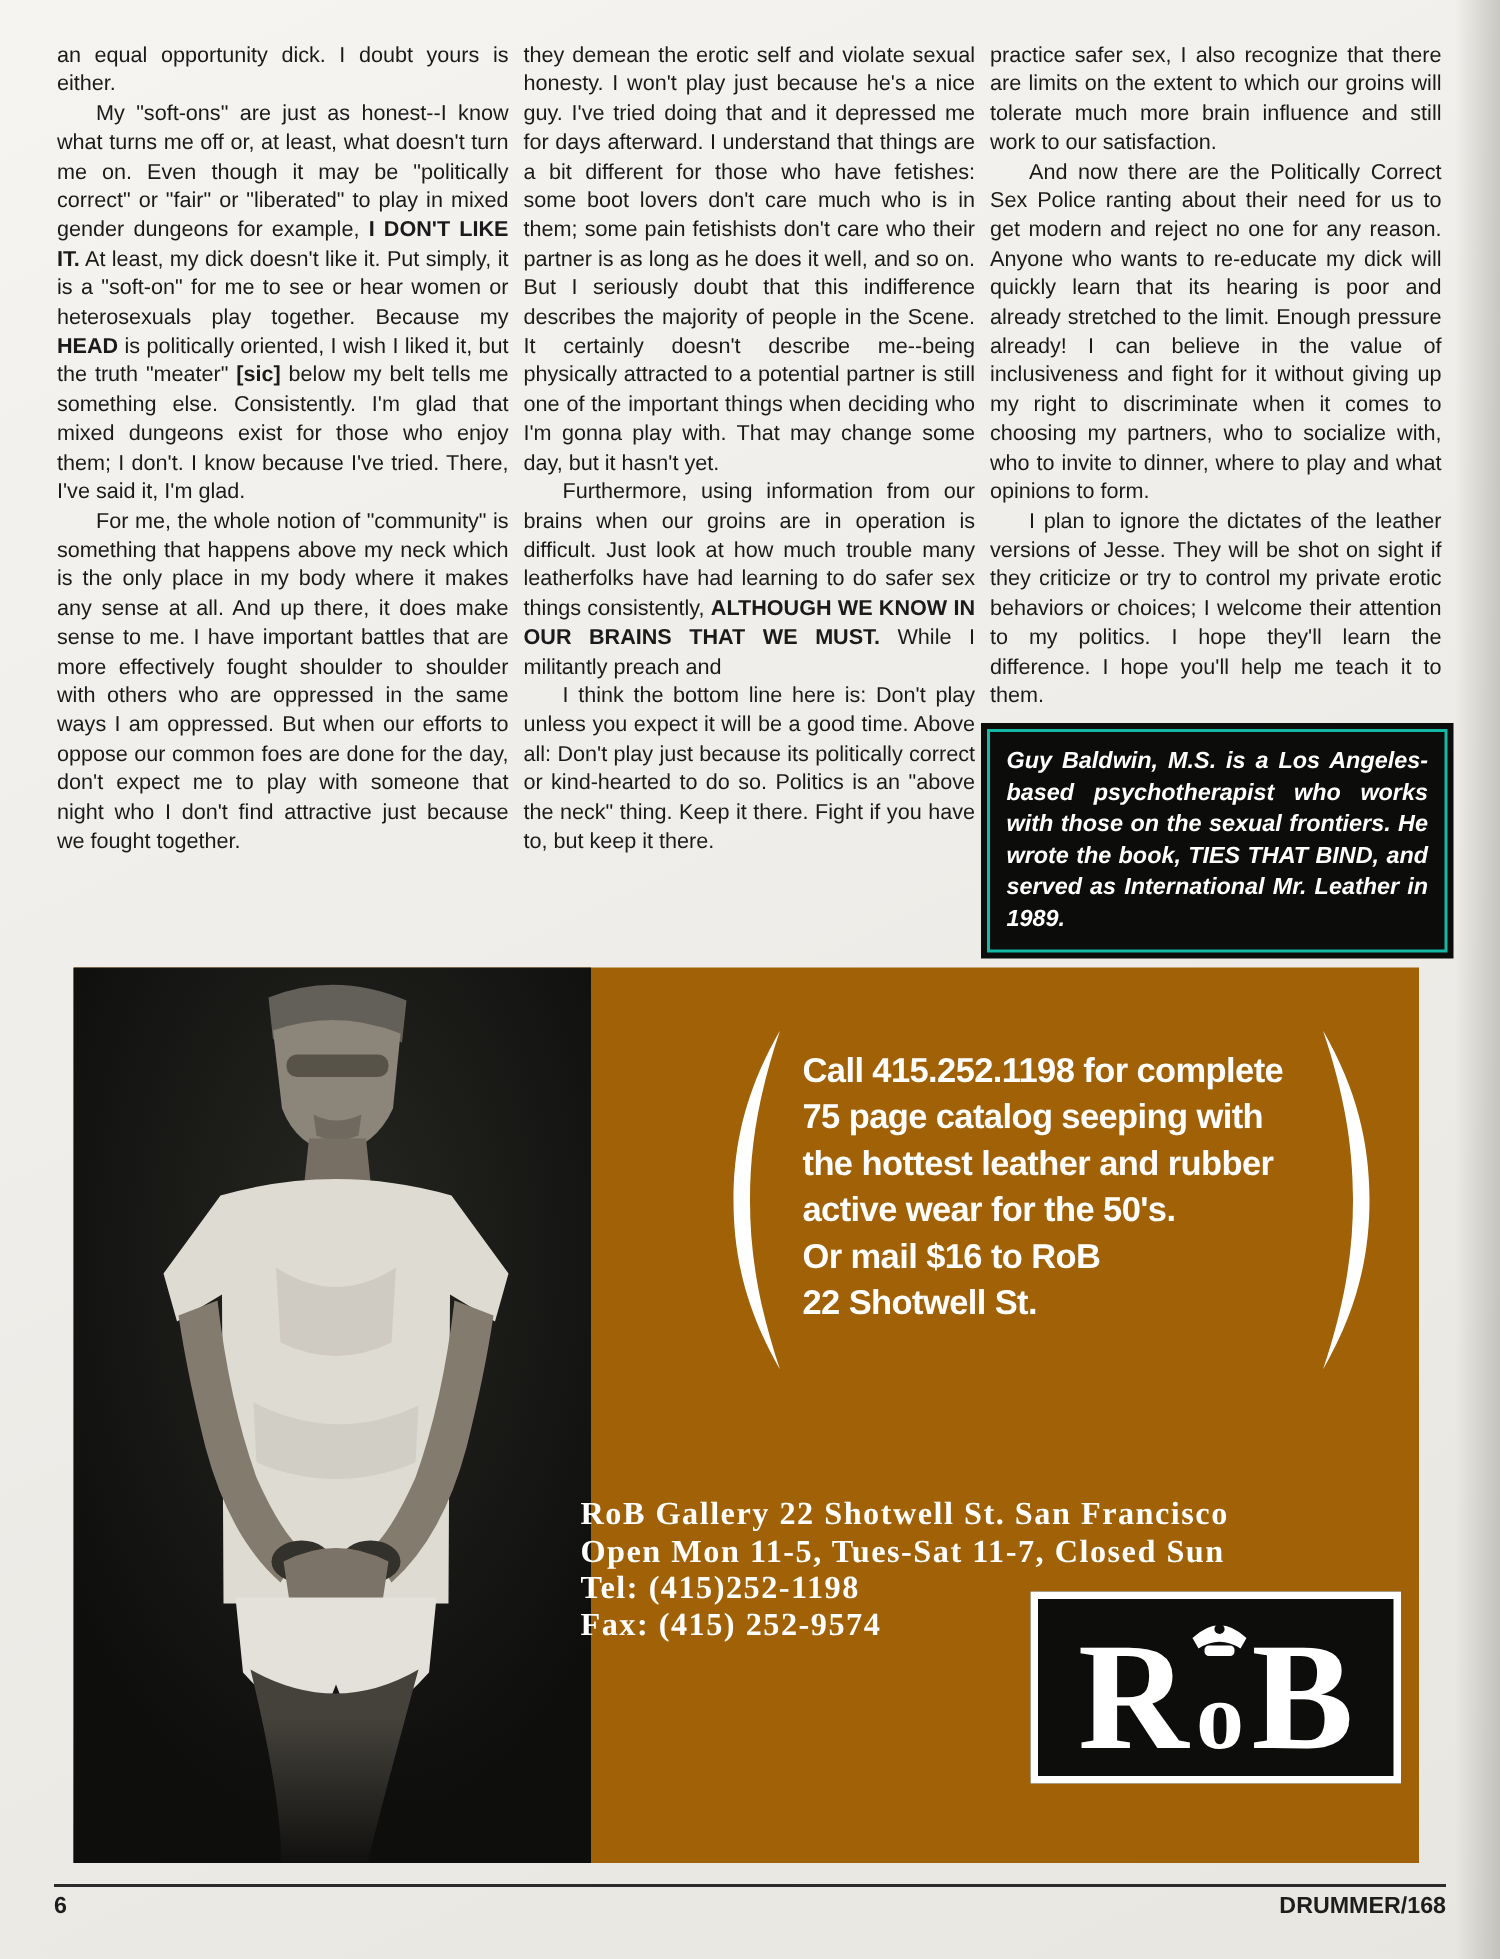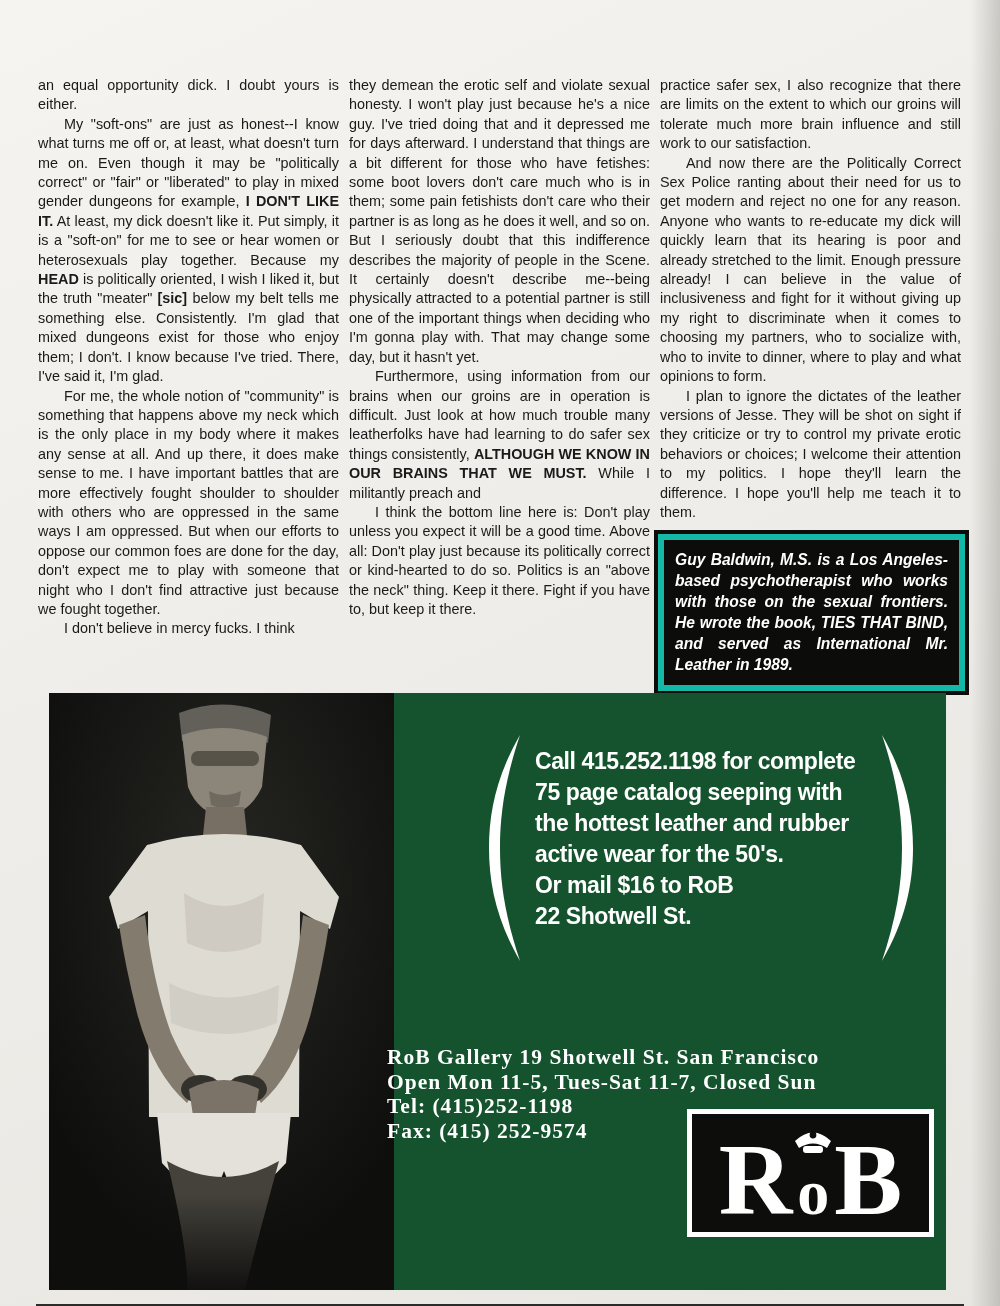--- a/index.html
+++ b/index.html
@@ -3,32 +3,32 @@
 <meta charset="utf-8">
 <style>
   html,body{margin:0;padding:0;}
   body{
     width:1000px;height:1306px;position:relative;overflow:hidden;
     background:linear-gradient(155deg,#f5f4f1 0%,#eeede9 45%,#e7e6e1 100%);
     font-family:"Liberation Sans",sans-serif;color:#171717;
   }
   .scan-right{position:absolute;top:0;right:0;width:30px;height:1306px;
     background:linear-gradient(to right,rgba(135,133,125,0) 0%,rgba(135,133,125,0.38) 100%);}
-  .columns{display:flex;gap:10px;padding:76px 37px 0 38px;height:612px;box-sizing:content-box;}
+  .columns{display:flex;gap:10px;padding:28px 37px 0 38px;height:612px;box-sizing:content-box;}
   .col{width:301px;font-size:14.4px;line-height:19.4px;text-align:justify;color:#1a1a1a;}
   .col p{margin:0;}
   .col p.indent{text-indent:26px;}
   .b{font-weight:bold;}
   .bio{
     margin:12px -4px 4px -2px;background:#0c0c0b;color:#fff;
-    border:6px solid #14b8a6;box-shadow:0 0 0 4px #0c0c0b;
+    border:2px solid #14b8a6;box-shadow:0 0 0 4px #0c0c0b;
     padding:9px 11px 10px 11px;
   }
   .bio p{margin:0;font-style:italic;font-weight:bold;font-size:15.6px;line-height:21px;text-align:justify;text-indent:0;}
-  .ad{position:relative;margin:5px 0 0 49px;width:897px;height:597px;background:#14532d;color:#fff;}
+  .ad{position:relative;margin:5px 0 0 49px;width:897px;height:597px;background:#a16207;color:#fff;}
   .ad-photo{position:absolute;left:0;top:0;}
   .catalog{position:absolute;left:438px;top:40px;display:flex;align-items:stretch;}
   .paren{flex:0 0 auto;}
   .catalog-text{width:336px;padding:13px 8px 0 12px;font-weight:bold;font-size:23px;line-height:31px;letter-spacing:-0.4px;}
   .gallery{position:absolute;left:338px;top:352px;font-family:"Liberation Serif",serif;
     font-weight:bold;font-size:21.5px;line-height:24.5px;letter-spacing:1px;white-space:nowrap;}
   .logo{position:absolute;left:638px;top:416px;width:247px;height:128px;box-sizing:border-box;
     border:5px solid #fff;background:#0d0d0c;display:flex;align-items:flex-end;justify-content:center;}
   .logo-text{display:flex;align-items:baseline;font-family:"Liberation Serif",serif;font-weight:bold;padding-bottom:12px;}
   .logo-big{font-size:102px;line-height:0.78;}
@@ -41,21 +41,20 @@
 </head>
 <body>
 
 <div class="scan-right"></div>
 
 <div class="columns">
   <div class="col">
     <p class="noindent"><span>an equal opportunity dick.  I doubt yours is either.</span></p>
     <p class="indent"><span>My "soft-ons" are just as honest--I know what turns me off or, at least, what doesn't turn me on. Even though it may be "politically correct" or "fair" or "liberated" to play in mixed gender dungeons for example, </span><span class="b">I DON'T LIKE IT.</span><span> At least, my dick doesn't like it. Put simply, it is a "soft-on" for me to see or hear women or heterosexuals play together. Because my </span><span class="b">HEAD</span><span> is politically oriented, I wish I liked it, but the truth "meater" </span><span class="b">[sic]</span><span> below my belt tells me something else. Consistently. I'm glad that mixed dungeons exist for those who enjoy them; I don't. I know because I've tried. There, I've said it, I'm glad.</span></p>
     <p class="indent"><span>For me, the whole notion of "community" is something that happens above my neck which is the only place in my body where it makes any sense at all. And up there, it does make sense to me. I have important battles that are more effectively fought shoulder to shoulder with others who are oppressed in the same ways I am oppressed.  But when our efforts to oppose our common foes are done for the day, don't expect me to play with someone that night who I don't find attractive just because we fought together.</span></p>
-    <p class="indent"><span>I don't believe in mercy fucks.  I think</span></p>
   </div>
   <div class="col">
     <p class="noindent"><span>they demean the erotic self and violate sexual honesty.  I won't play just because he's a nice guy.  I've tried doing that and it depressed me for days afterward.  I understand that things are a bit different for those who have fetishes: some boot lovers don't care much who is in them; some pain fetishists don't care who their partner is as long as he does it well, and so on.  But I seriously doubt that this indifference describes the majority of people in the Scene.  It certainly doesn't describe me--being physically attracted to a potential partner is still one of the important things when deciding who I'm gonna play with.  That may change some day, but it hasn't yet.</span></p>
     <p class="indent"><span>Furthermore, using information from our brains when our groins are in operation is difficult.  Just look at how much trouble many leatherfolks have had learning to do safer sex things consistently, </span><span class="b">ALTHOUGH WE KNOW IN OUR BRAINS THAT WE MUST.</span><span>  While I militantly preach and</span></p>
     <p class="indent"><span>I think the bottom line here is:  Don't play unless you expect it will be a good time.  Above all:  Don't play just because its politically correct or kind-hearted to do so. Politics is an "above the neck" thing. Keep it there.  Fight if you have to, but keep it there.</span></p>
   </div>
   <div class="col">
     <p class="noindent"><span>practice safer sex, I also recognize that there are limits on the extent to which our groins will tolerate much more brain influence and still work to our satisfaction.</span></p>
     <p class="indent"><span>And now there are the Politically Correct Sex Police ranting about their need for us to get modern and reject no one for any reason.  Anyone who wants to re-educate my dick will quickly learn that its hearing is poor and already stretched to the limit.  Enough pressure already!  I can believe in the value of inclusiveness and fight for it without giving up my right to discriminate when it comes to choosing my partners, who to socialize with, who to invite to dinner, where to play and what opinions to form.</span></p>
     <p class="indent"><span>I plan to ignore the dictates of the leather versions of Jesse.  They will be shot on sight if they criticize or try to control my private erotic behaviors or choices; I welcome their attention to my politics.  I hope they'll learn the difference.  I hope you'll help me teach it to them.</span></p>
@@ -109,21 +108,21 @@
       <div>active wear for the 50's.</div>
       <div>Or mail $16 to RoB</div>
       <div>22 Shotwell St.</div>
     </div>
     <svg class="paren" width="36" height="230" viewBox="0 0 36 230" style="transform:scaleX(-1);">
       <path d="M33 2 C10 42 2 78 2 115 C2 152 10 188 33 228 C19 186 13 152 13 115 C13 78 19 44 33 2 Z" fill="#fff"></path>
     </svg>
   </div>
 
   <div class="gallery">
-    <div>RoB Gallery  19 Shotwell St. San Francisco</div>
+    <div>RoB Gallery  22 Shotwell St. San Francisco</div>
     <div>Open Mon 11-5, Tues-Sat  11-7, Closed Sun</div>
     <div>Tel: (415)252-1198</div>
     <div>Fax: (415) 252-9574</div>
   </div>
 
   <div class="logo">
     <div class="logo-text">
       <span class="logo-big">R</span>
       <span class="logo-o-wrap">
         <svg class="cap-icon" width="44" height="36" viewBox="0 0 44 36">

